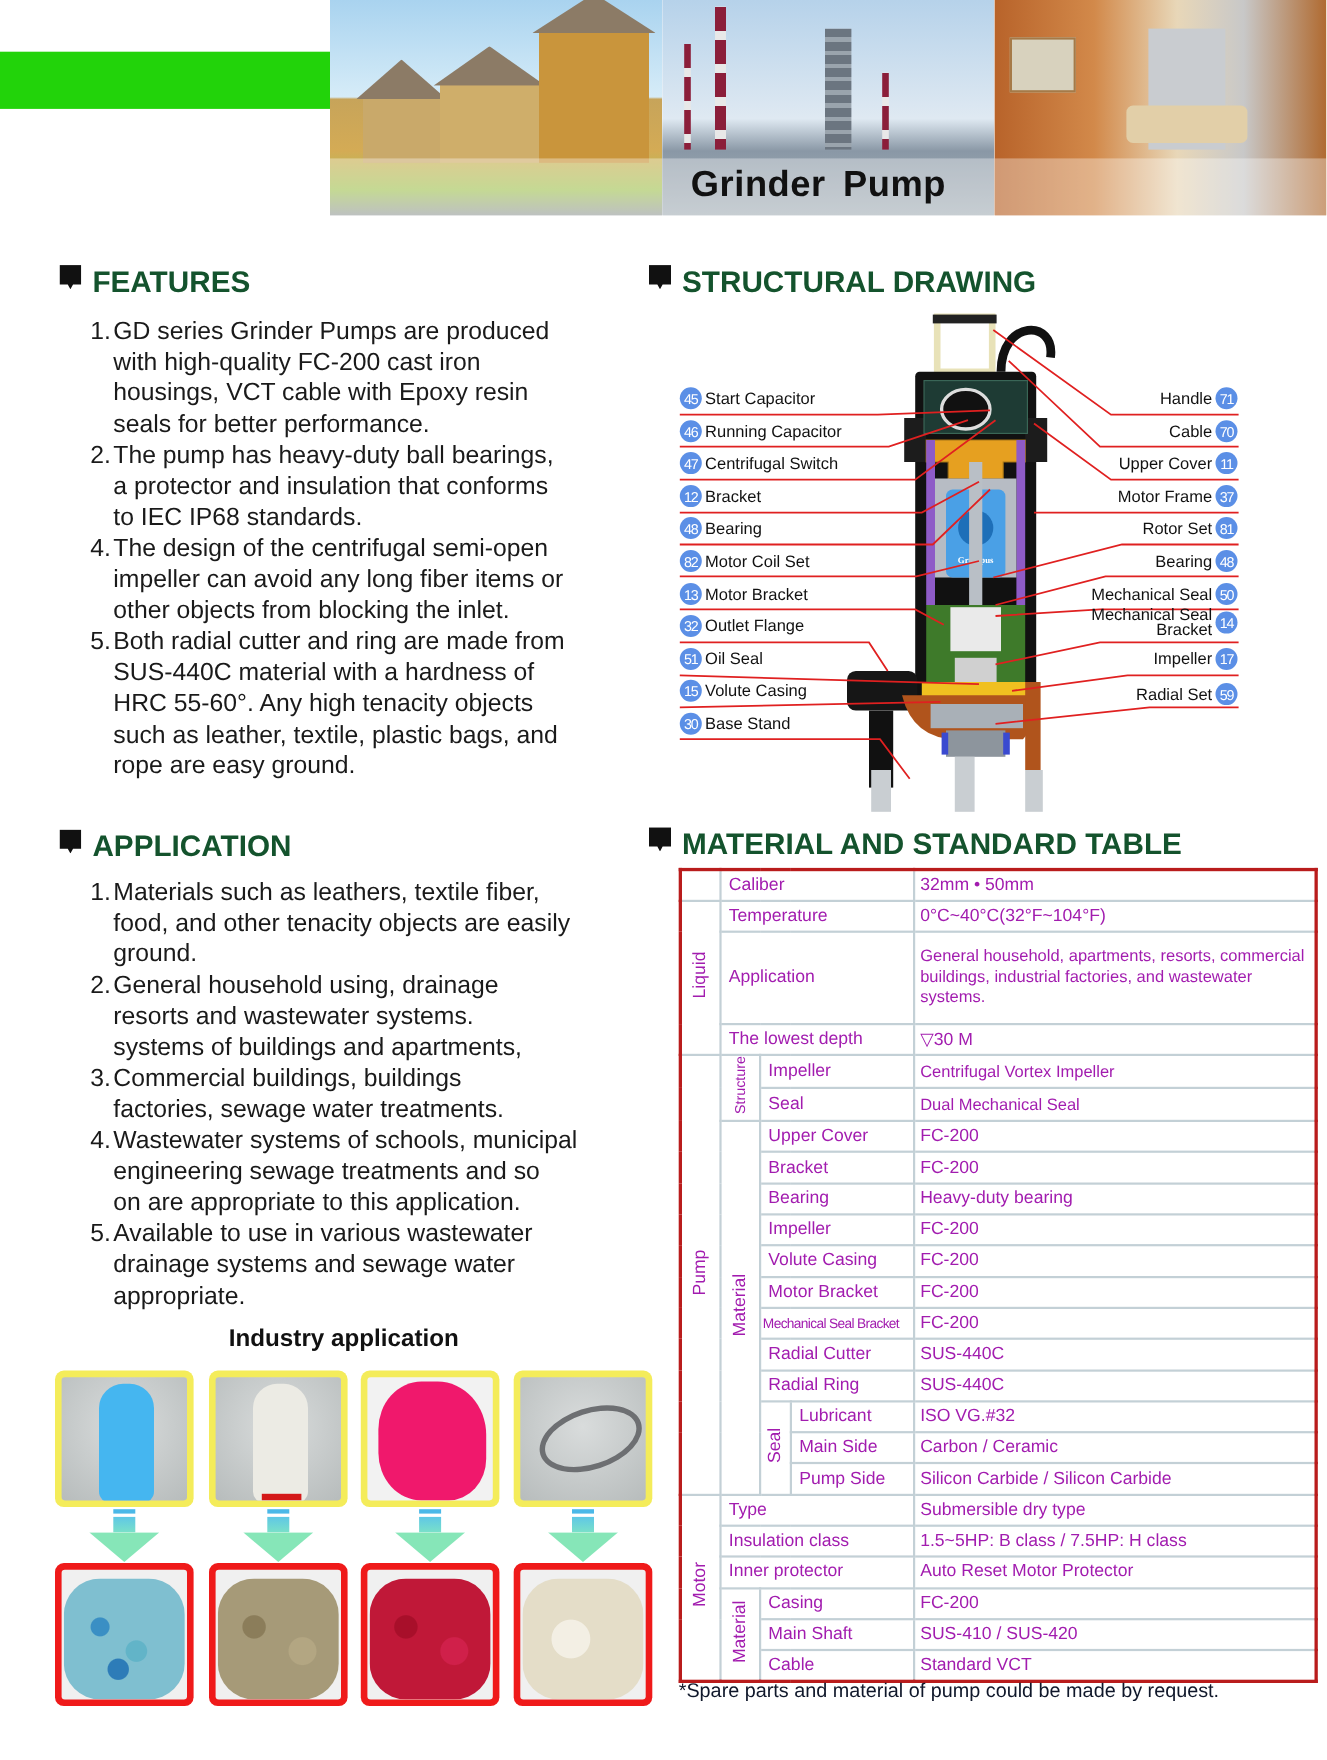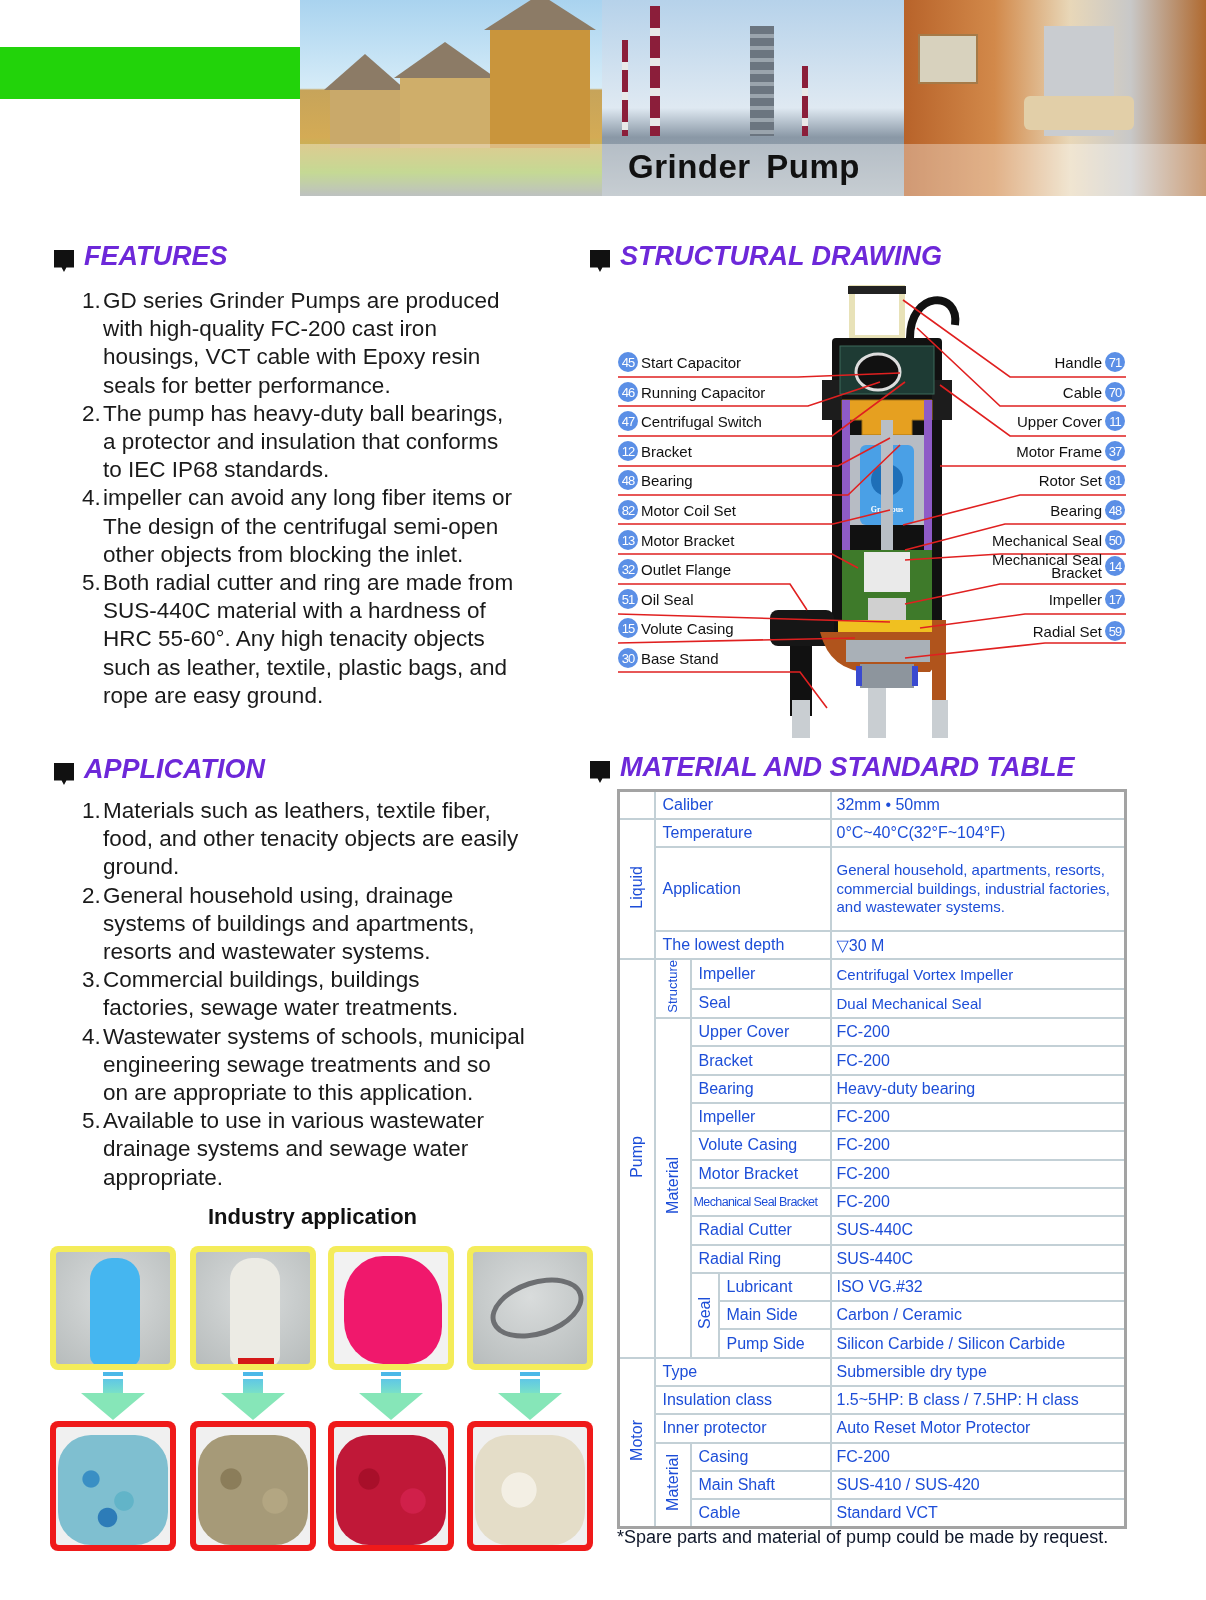--- a/index.html
+++ b/index.html
@@ -15,21 +15,21 @@
   .photo-factory .sky { background: linear-gradient(#b6d2ea 0%, #dfe9f2 55%, #8a98a6 70%, #a9b3ba 100%); }
   .photo-kitchen .sky { background: linear-gradient(90deg, #b8632a 0%, #d2894a 30%, #e8d7b8 55%, #c8c8c8 75%, #b06a30 100%); }
   .house { position: absolute; bottom: 48px; background: #c99a45; }
   .house::before { content: ""; position: absolute; left: -6px; right: -6px; top: -34px; height: 36px; background: #8c7b66; clip-path: polygon(50% 0, 100% 100%, 0 100%); }
   .stack { position: absolute; bottom: 60px; width: 10px; background: repeating-linear-gradient(#8b1e3a 0 22px, #e8e8e8 22px 30px); }
   .tower { position: absolute; bottom: 60px; width: 24px; background: repeating-linear-gradient(#6b7580 0 8px, #9aa4ad 8px 12px); }
   .banner-overlay { position: absolute; left: 0; right: 0; bottom: 0; height: 52px; background: rgba(255,255,255,0.35); }
   .banner-title { position: absolute; left: 628px; top: 148px; font-size: 33px; font-weight: bold; color: #111; letter-spacing: 0.5px; word-spacing: 6px; }
 
   
-  .section-heading { position: absolute; display: flex; align-items: flex-end; font-size: 27px; font-weight: bold; color: #6d28d9; font-style: italic; }
+  .section-heading { position: absolute; display: flex; align-items: flex-start; font-size: 27px; font-weight: bold; color: #14532d; }
   .heading-marker { width: 20px; height: 22px; background: #111; margin-right: 10px; clip-path: polygon(0 0, 100% 0, 100% 80%, 62% 80%, 50% 100%, 38% 80%, 0 80%); }
 
   
   .num-list { position: absolute; left: 82px; width: 500px; list-style: none; font-size: 22.5px; line-height: 28.2px; color: #1a1a1a; }
   .num-list li { display: flex; }
   .num-list .num { flex: 0 0 auto; width: 20px; }
   .num-list .txt { flex: 1; padding-left: 1px; }
 
   
   .industry-title { position: absolute; left: 208px; top: 1204px; font-size: 22px; font-weight: bold; }
@@ -55,21 +55,21 @@
   .badge { display: inline-flex; width: 20px; height: 20px; border-radius: 50%; background: #5b8fe6; color: #fff; font-size: 13px; align-items: center; justify-content: center; letter-spacing: -1px; }
   .callout.left .badge { margin-right: 3px; }
   .callout.right .badge { margin-left: 3px; }
   .callout .two-line { line-height: 13px; font-size: 15px; }
   .leader-svg { position: absolute; left: 0; top: 0; width: 1206px; height: 760px; pointer-events: none; }
 
   
   .pump { position: absolute; left: 760px; top: 280px; width: 220px; height: 462px; }
 
   
-  .spec-table { position: absolute; left: 617px; top: 789px; width: 510px; border-collapse: collapse; font-size: 16px; color: #1d4ed8; border: 3px solid #a3a3a3; }
+  .spec-table { position: absolute; left: 617px; top: 789px; width: 581px; border-collapse: collapse; font-size: 16px; color: #a21caf; border: 3px solid #b91c1c; }
   .spec-table td { border: 2px solid #c3d0d6; padding: 0 4px 0 7px; height: 28.3px; vertical-align: middle; white-space: nowrap; }
   .spec-table td.val { padding-left: 5px; }
   .spec-table td.group { padding: 0; text-align: center; }
   .vtext { writing-mode: vertical-rl; transform: rotate(180deg); display: inline-block; font-size: 16px; }
   .vtext.small { font-size: 13px; }
   .spec-table td.multi { white-space: normal; line-height: 18.5px; padding-top: 2px; padding-bottom: 2px; }
   .spec-table td.tiny { font-size: 12.5px; letter-spacing: -0.6px; padding-left: 2px; }
   .spec-table td.sm { font-size: 15px; }
   .footnote { position: absolute; left: 617px; top: 1527px; font-size: 18px; color: #0f172a; }
 </style>
@@ -121,22 +121,22 @@
       <span class="num">2.</span>
       <span class="txt">
         <span style="display: block;">The pump has heavy-duty ball bearings,</span>
         <span style="display: block;">a protector and insulation that conforms</span>
         <span style="display: block;">to IEC IP68 standards.</span>
       </span>
     </li>
     <li>
       <span class="num">4.</span>
       <span class="txt">
+        <span style="display: block;">The design of the centrifugal semi-open</span>
         <span style="display: block;">impeller can avoid any long fiber items or</span>
-        <span style="display: block;">The design of the centrifugal semi-open</span>
         <span style="display: block;">other objects from blocking the inlet.</span>
       </span>
     </li>
     <li>
       <span class="num">5.</span>
       <span class="txt">
         <span style="display: block;">Both radial cutter and ring are made from</span>
         <span style="display: block;">SUS-440C material with a hardness of</span>
         <span style="display: block;">HRC 55-60°. Any high tenacity objects</span>
         <span style="display: block;">such as leather, textile, plastic bags, and</span>
@@ -155,22 +155,22 @@
       <span class="txt">
         <span style="display: block;">Materials such as leathers, textile fiber,</span>
         <span style="display: block;">food, and other tenacity objects are easily</span>
         <span style="display: block;">ground.</span>
       </span>
     </li>
     <li>
       <span class="num">2.</span>
       <span class="txt">
         <span style="display: block;">General household using, drainage</span>
+        <span style="display: block;">resorts and wastewater systems.</span>
         <span style="display: block;">systems of buildings and apartments,</span>
-        <span style="display: block;">resorts and wastewater systems.</span>
       </span>
     </li>
     <li>
       <span class="num">3.</span>
       <span class="txt">
         <span style="display: block;">Commercial buildings, buildings</span>
         <span style="display: block;">factories, sewage water treatments.</span>
       </span>
     </li>
     <li>

